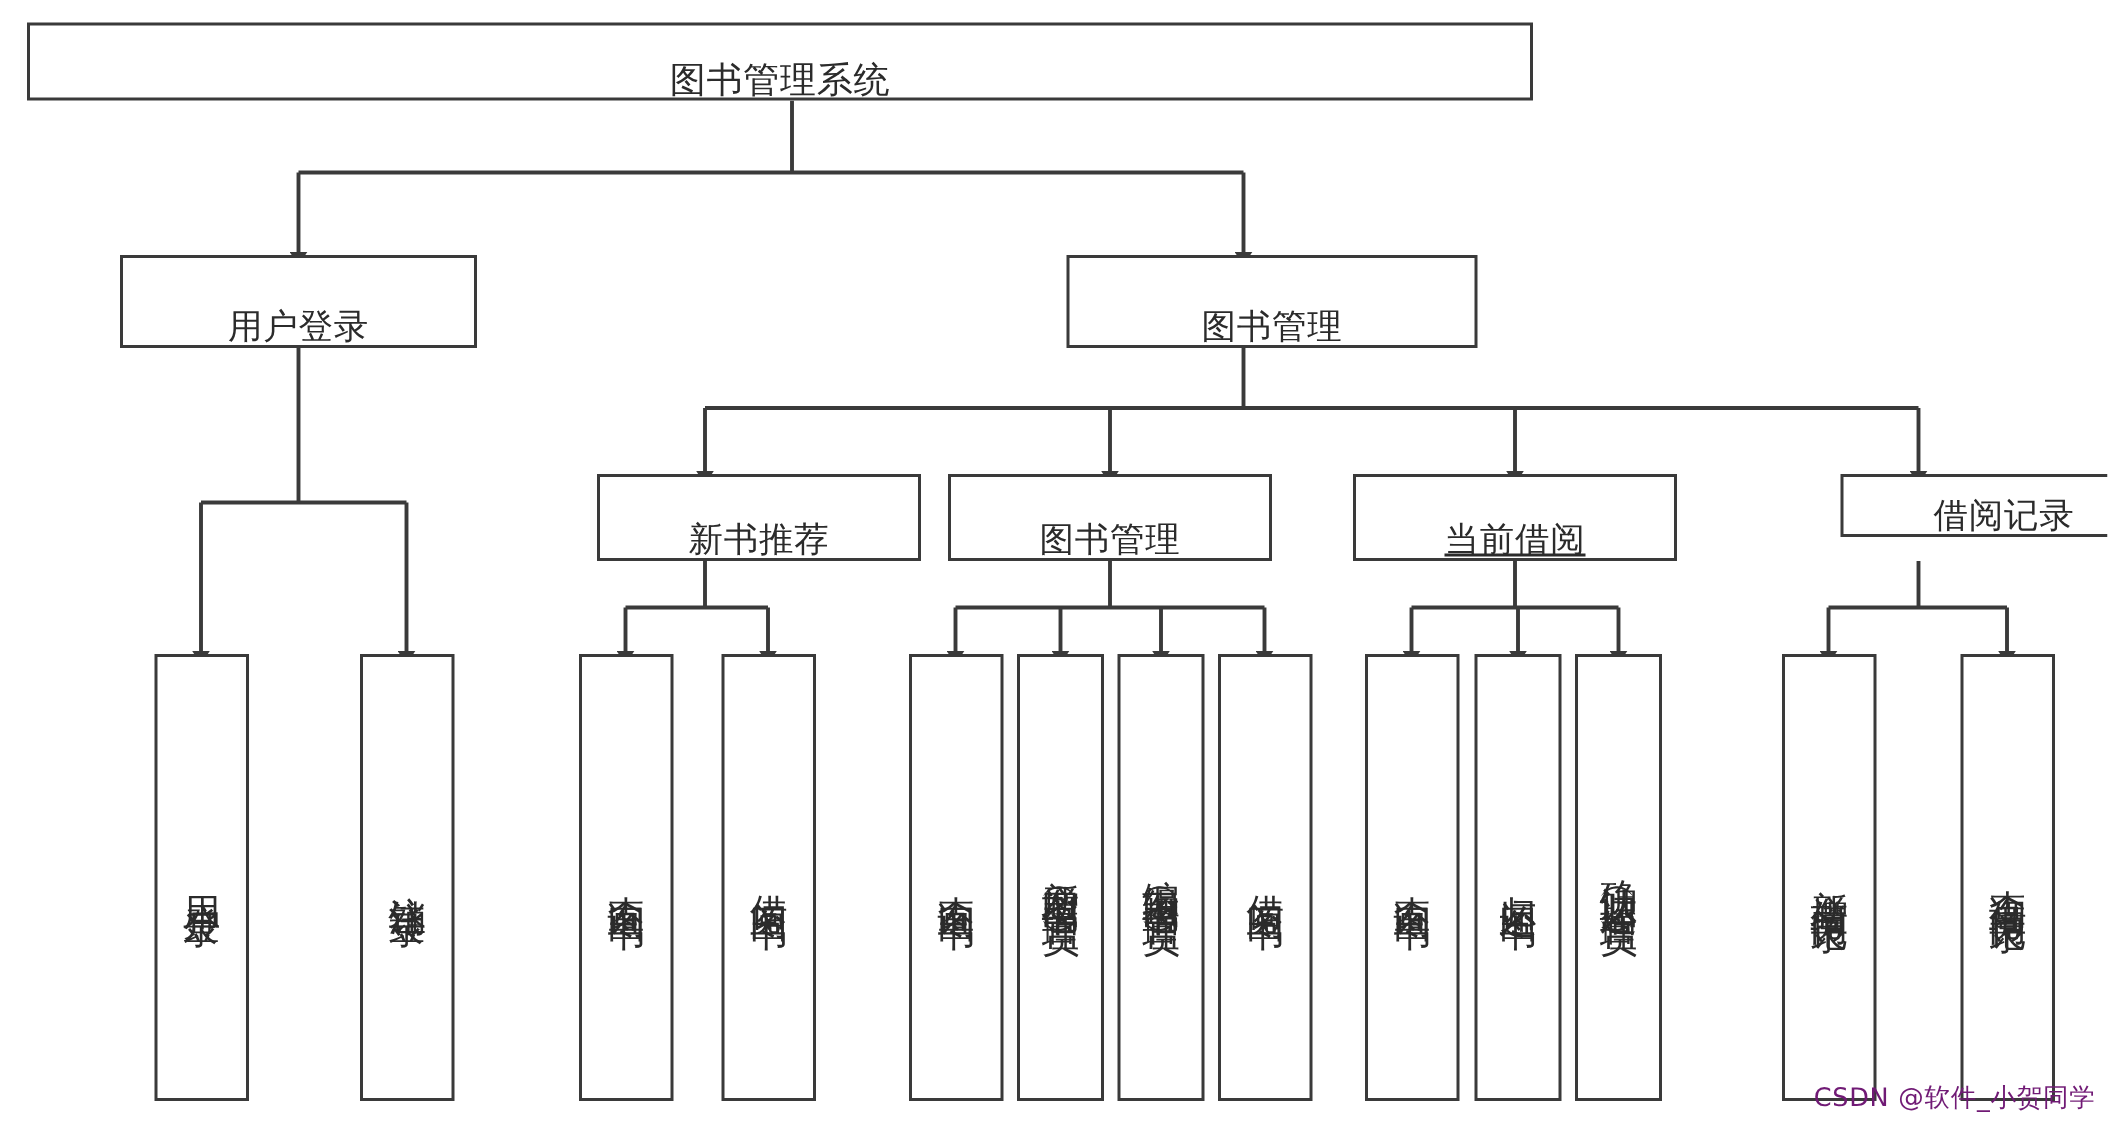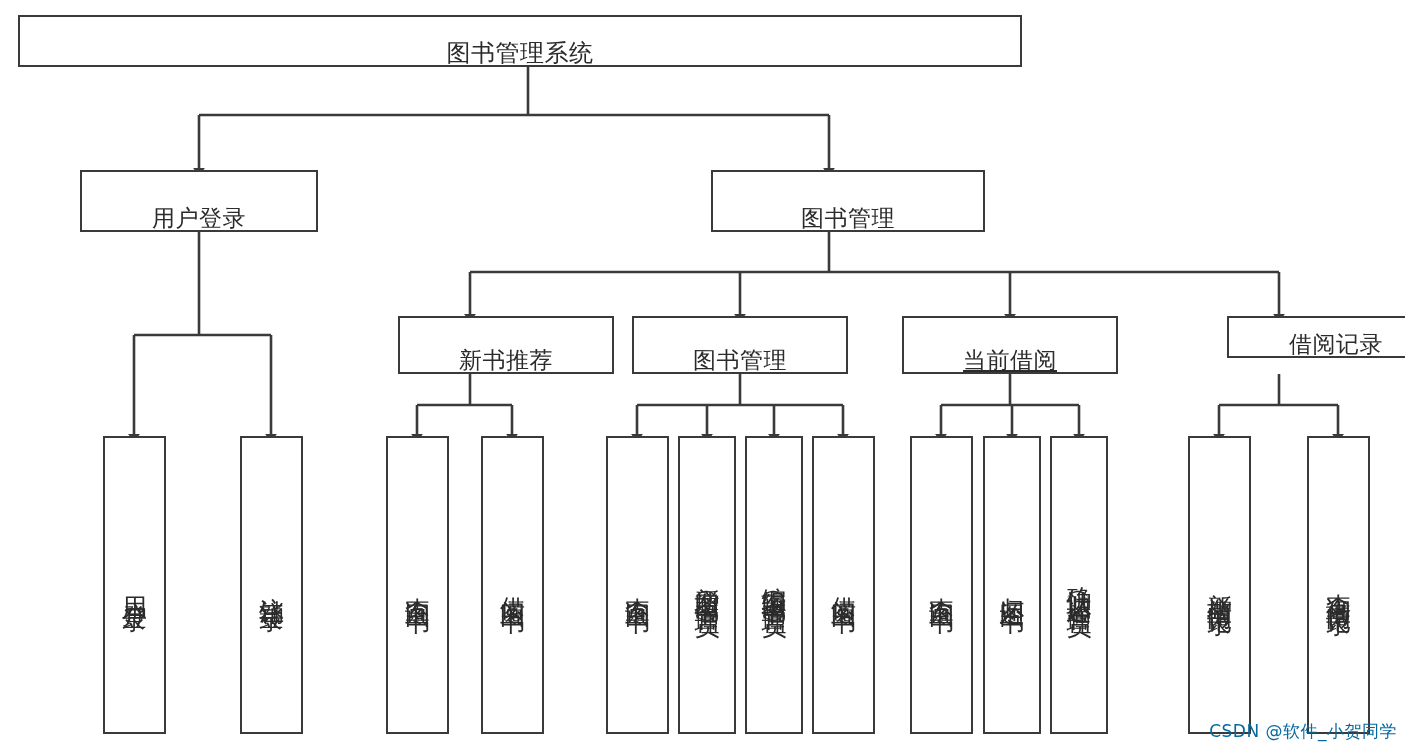--- a/index.html
+++ b/index.html
@@ -60,21 +60,21 @@
     font-size: 25px;
     line-height: 1.0;
     letter-spacing: 4px;
     white-space: nowrap;
   }
   .watermark {
     position: absolute;
     right: 8px;
     bottom: 4px;
     font-size: 17px;
-    color: #0369a1;
+    color: #701a75;
     letter-spacing: 0.5px;
     white-space: nowrap;
     font-family: "DejaVu Sans", "Liberation Sans", sans-serif;
   }
 </style>
 </head>
 <body>
 
 <div id="canvas">
 

